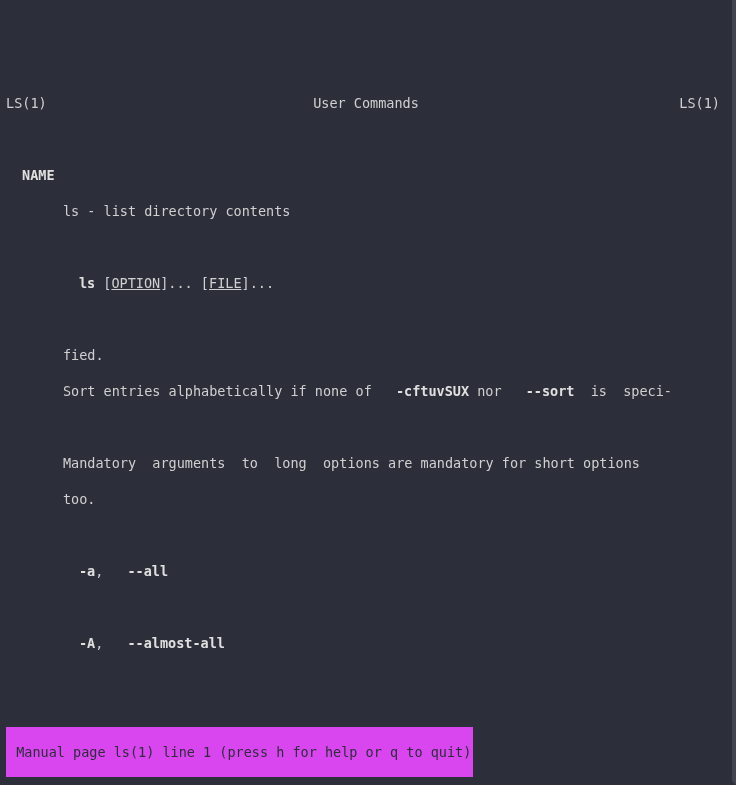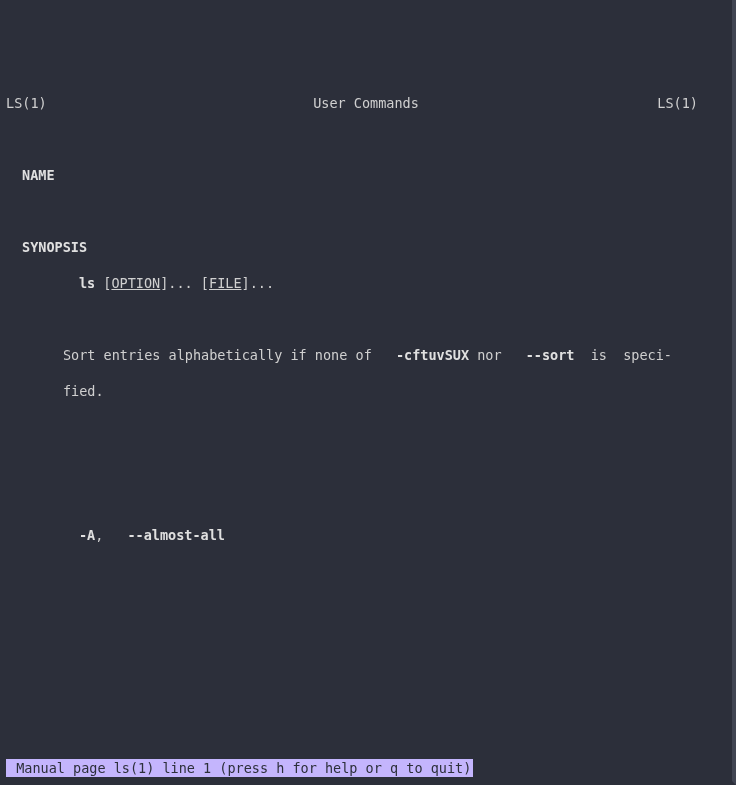--- a/index.html
+++ b/index.html
@@ -15,47 +15,50 @@
     position: relative;
     white-space: pre;
     border-right: 4px solid #414552;
     border-bottom: 4px solid #2c2f3a;
   }
   .content {
     padding: 4px 0 0 6px;
   }
   .bold { font-weight: bold; color: #e0e0e0; padding-left: 16px; }
   .u { text-decoration: underline; text-align: right; }
-  .header-row { display: flex; justify-content: space-between; padding-right: 34px; }
+  .header-row { display: flex; justify-content: space-between; padding-right: 12px; }
   .header-center { position: absolute; left: 0; right: 0; text-align: center; }
   .footer-inner {
     display: inline-block;
-    background: #c4b5fd;
+    background: #d946ef;
     color: #2c2f3a;
-    padding: 0 2px;
+    padding: 16px 2px;
     text-align: center;
   }
 </style>
 </head>
 <body>
 
 
 
 <div class="content">
 <div class="header-row"><span>LS(1)</span><span class="header-center">User Commands</span><span>LS(1)</span></div>
 <div> </div>
 <div class="bold">NAME</div>
+<div>       <span>ls - list directory contents</span></div>
 <div> </div>
-<div class="bold">SYNOPSIS</div>
 <div>       <span class="bold">ls</span> [<span class="u">OPTION</span>]... [<span class="u">FILE</span>]...</div>
 <div> </div>
+<div>       <span>fied.</span></div>
 <div>       <span>Sort entries alphabetically if none of </span><span class="bold">-cftuvSUX</span><span> nor </span><span class="bold">--sort</span><span>  is  speci‐</span></div>
-<div>       <span>fied.</span></div>
 <div> </div>
+<div>       <span>Mandatory  arguments  to  long  options are mandatory for short options</span></div>
+<div>       <span>too.</span></div>
 <div> </div>
+<div>       <span class="bold">-a</span>, <span class="bold">--all</span></div>
 <div> </div>
 <div>       <span class="bold">-A</span>, <span class="bold">--almost-all</span></div>
 
 
 
 
 
 
 
 

